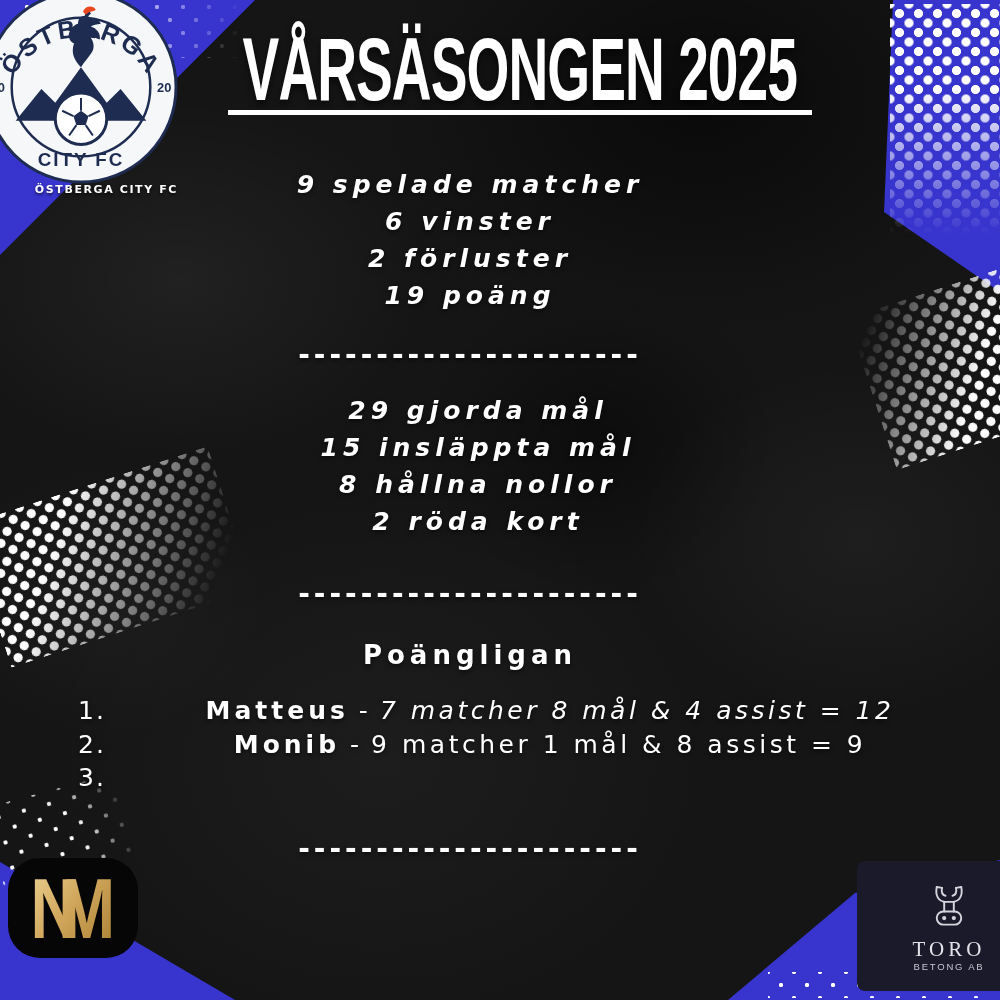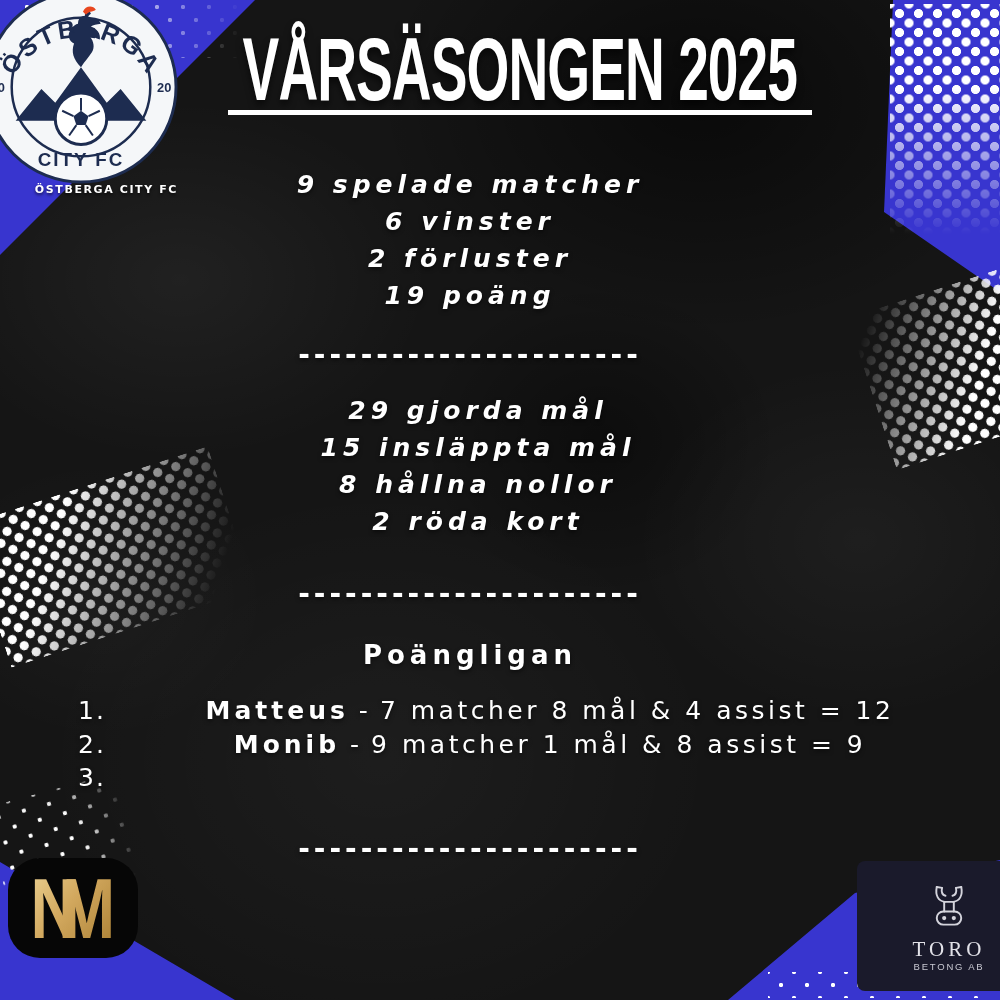--- a/index.html
+++ b/index.html
@@ -73,21 +73,21 @@
     font-size:26px;font-weight:700;letter-spacing:5px;line-height:28px;text-shadow:0 2px 4px rgba(0,0,0,0.55);}
   
   .scoring-list{position:absolute;left:0;top:694px;width:1000px;color:#fff;}
   .score-row{position:relative;height:33.5px;line-height:33.5px;font-size:25px;
     text-shadow:0 2px 4px rgba(0,0,0,0.55);}
   .rank{position:absolute;left:78px;letter-spacing:2px;}
   .entry{margin-left:150px;width:800px;text-align:center;white-space:nowrap;}
   .pname{font-weight:700;letter-spacing:4px;}
   .psep{margin:0 10px;letter-spacing:2px;}
   .pstats{letter-spacing:3.5px;}
-  .italic{}
+  .italic{font-style:italic;}
   
   .nm-card{position:absolute;left:8px;top:858px;width:130px;height:100px;border-radius:32px;
     background:#060606;display:flex;align-items:center;justify-content:center;}
   .nm-mono{font-family:"Liberation Sans",sans-serif;font-weight:700;font-size:84px;line-height:1;
     letter-spacing:-0.32em;padding-right:0.32em;
     background:linear-gradient(135deg,#ecd294 0%,#d2a85e 45%,#a97f33 100%);
     -webkit-background-clip:text;background-clip:text;color:transparent;
     transform:scale(0.82,1.02);transform-origin:center;}
   .toro-card{position:absolute;left:857px;top:861px;width:136px;height:130px;border-radius:8px;
     background:#1a1a2b;display:flex;flex-direction:column;align-items:center;justify-content:center;padding-left:24px;}

